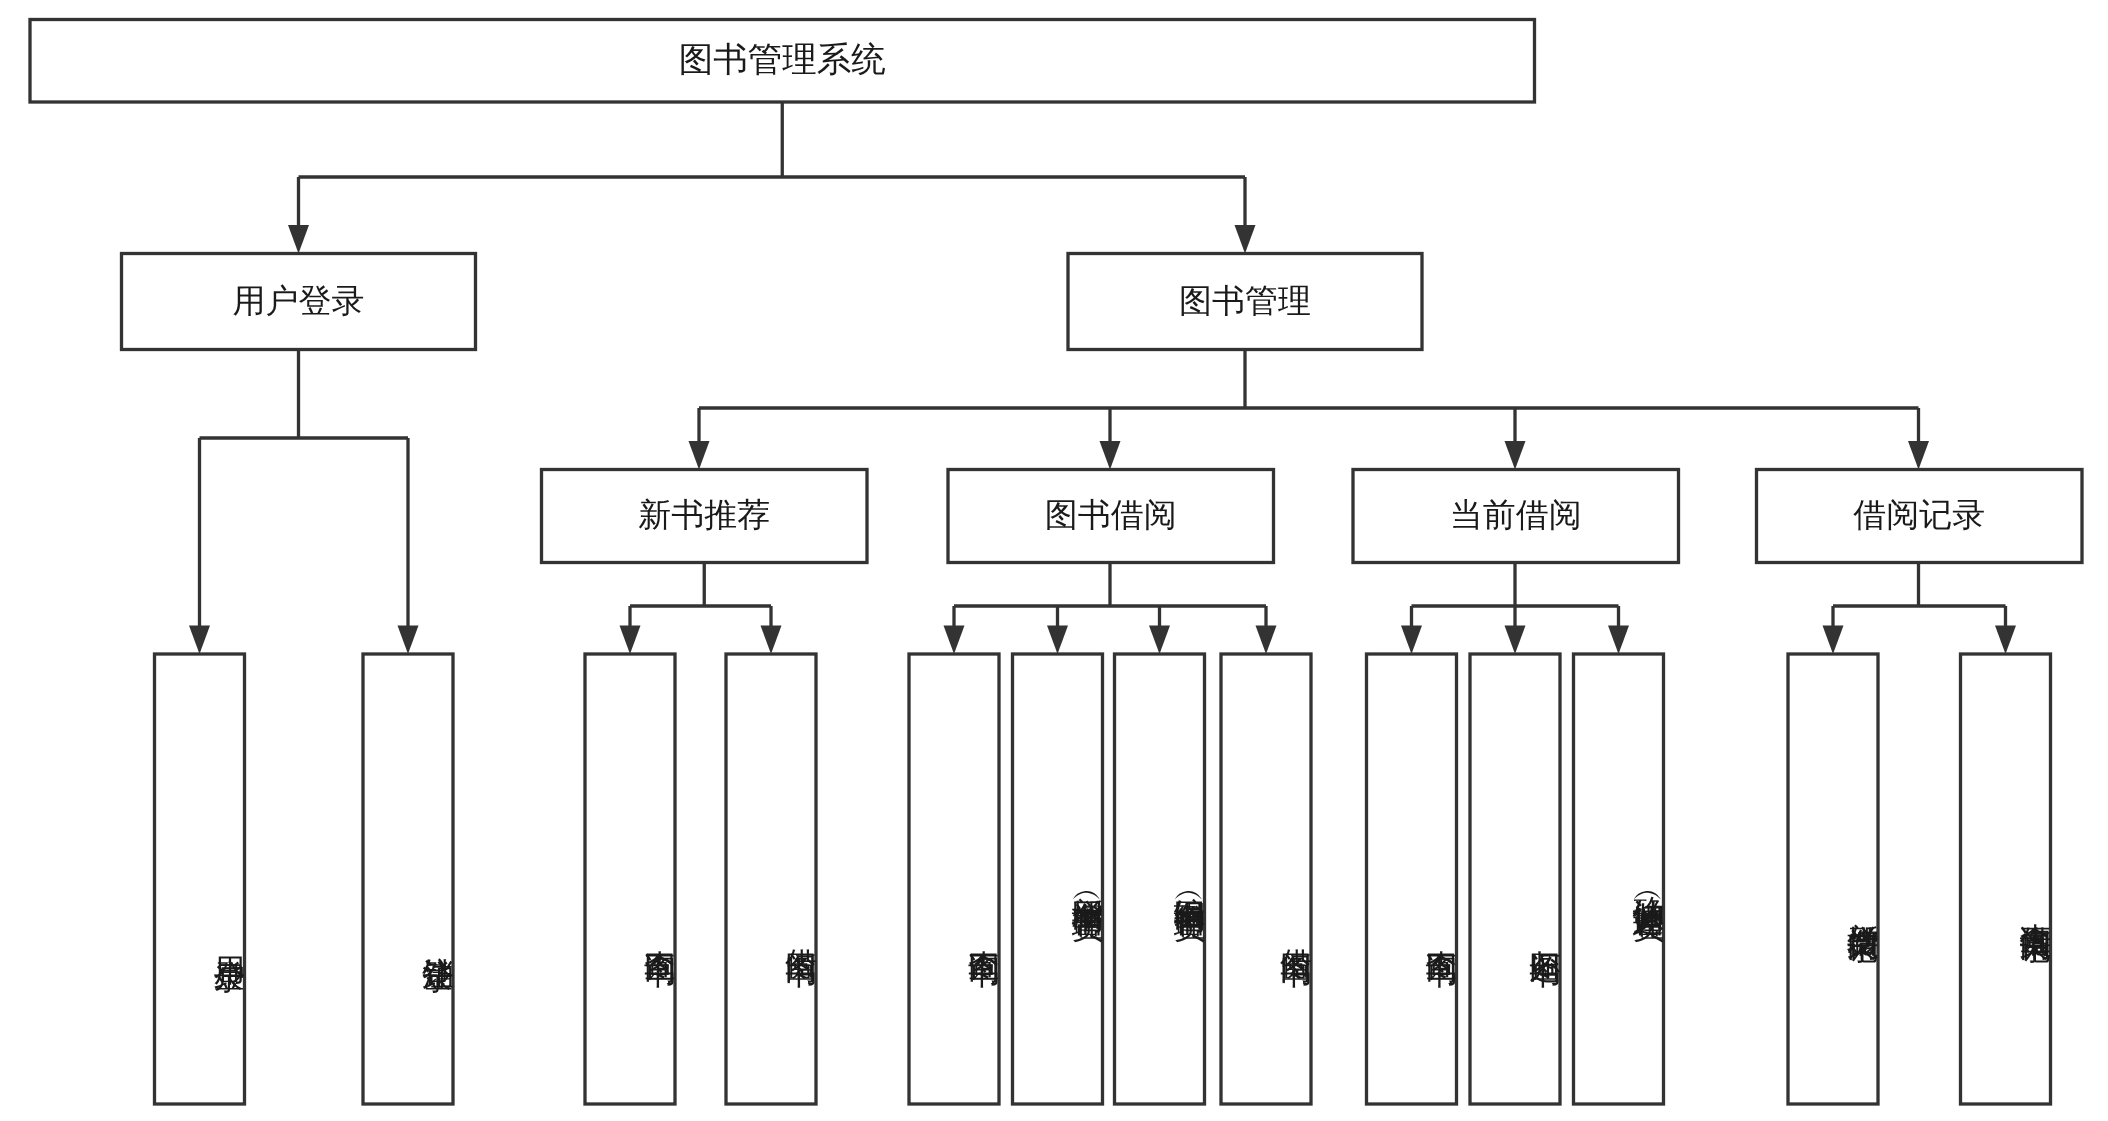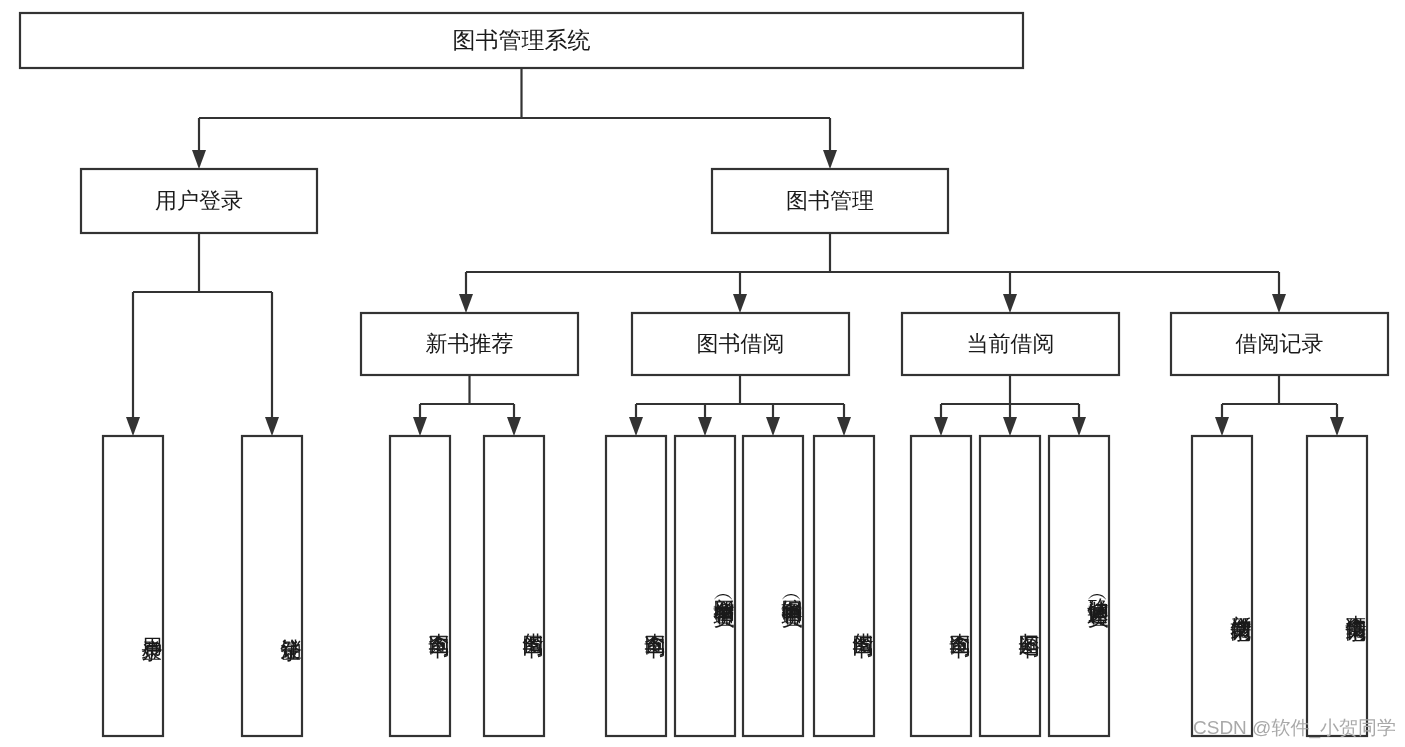--- a/index.html
+++ b/index.html
@@ -210,15 +210,14 @@
   <div class="vlabel" style="left:743px; top:444px; width:60px; height:288px;">编辑图书（管理员）</div>
   <div class="vlabel" style="left:814px; top:506px; width:60px; height:226px;">借阅图书</div>
 
   <div class="vlabel" style="left:911px; top:506px; width:60px; height:226px;">查询图书</div>
   <div class="vlabel" style="left:980px; top:506px; width:60px; height:226px;">归还图书</div>
   <div class="vlabel" style="left:1049px; top:444px; width:60px; height:288px;">确认归还（管理员）</div>
 
   <div class="vlabel" style="left:1192px; top:472px; width:60px; height:260px;">新增借阅记录</div>
   <div class="vlabel" style="left:1307px; top:472px; width:60px; height:260px;">查询借阅记录</div>
 
-  <div class="watermark" style="left:1193px; top:715px;">CSDN @软件_小贺同学</div>
 
 </div>
 
 </body></html>

